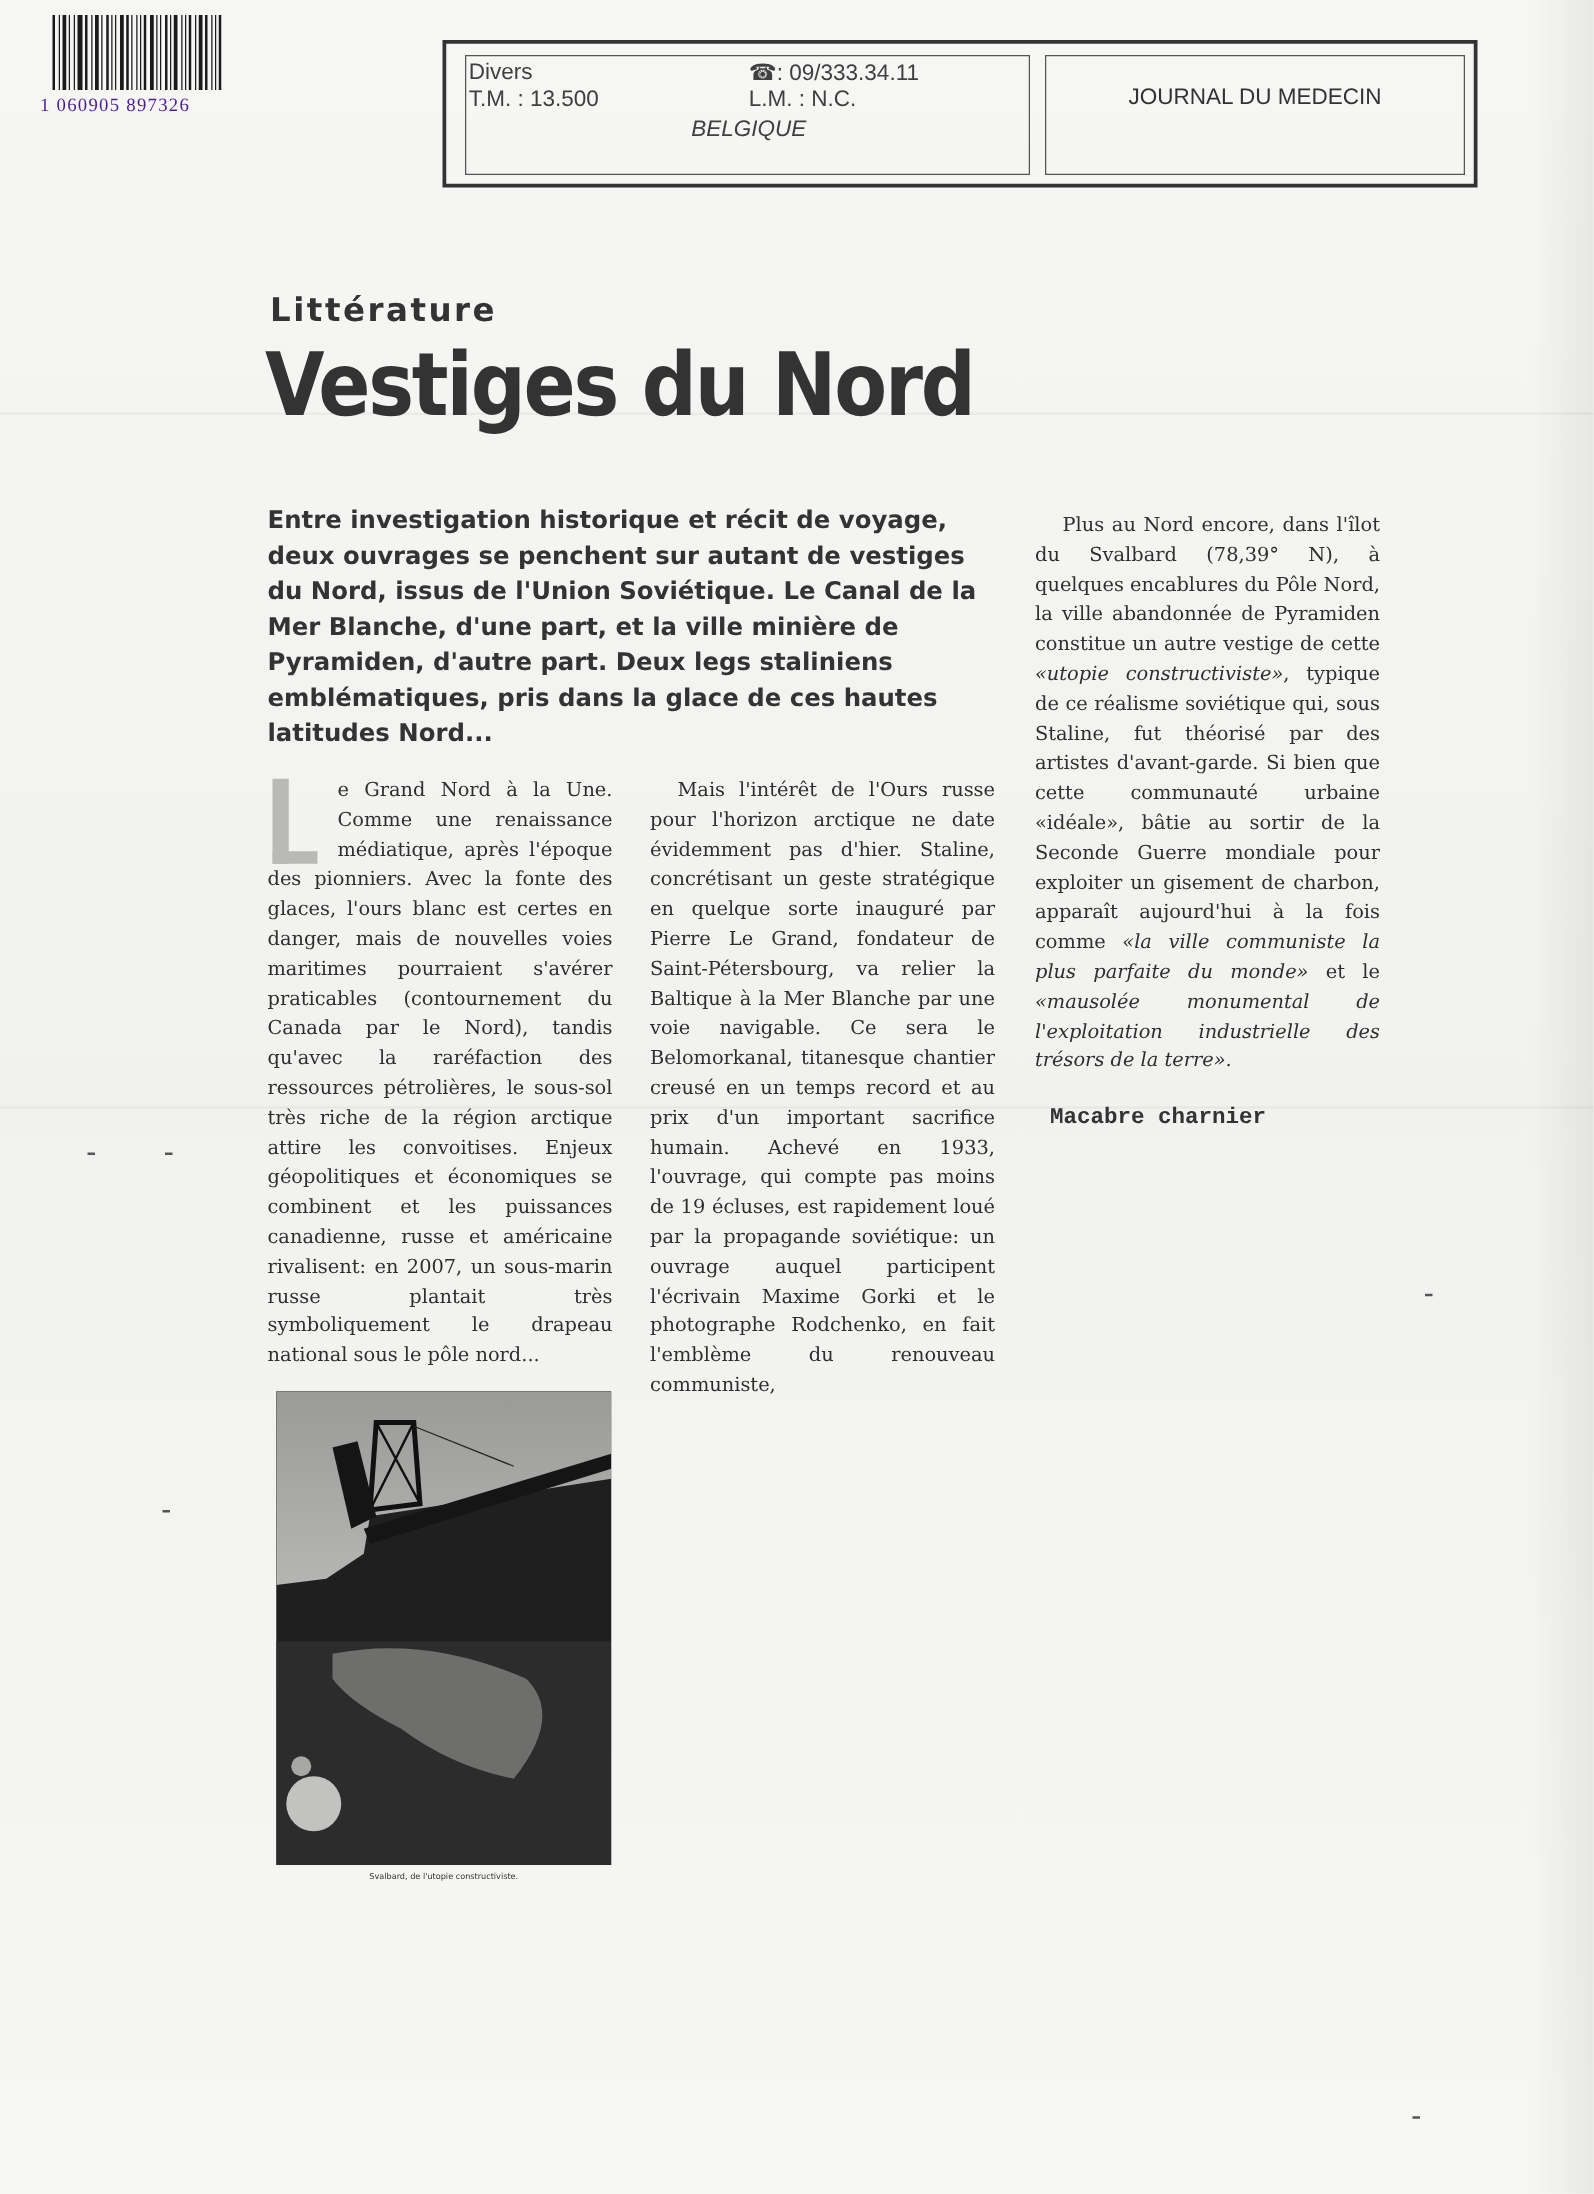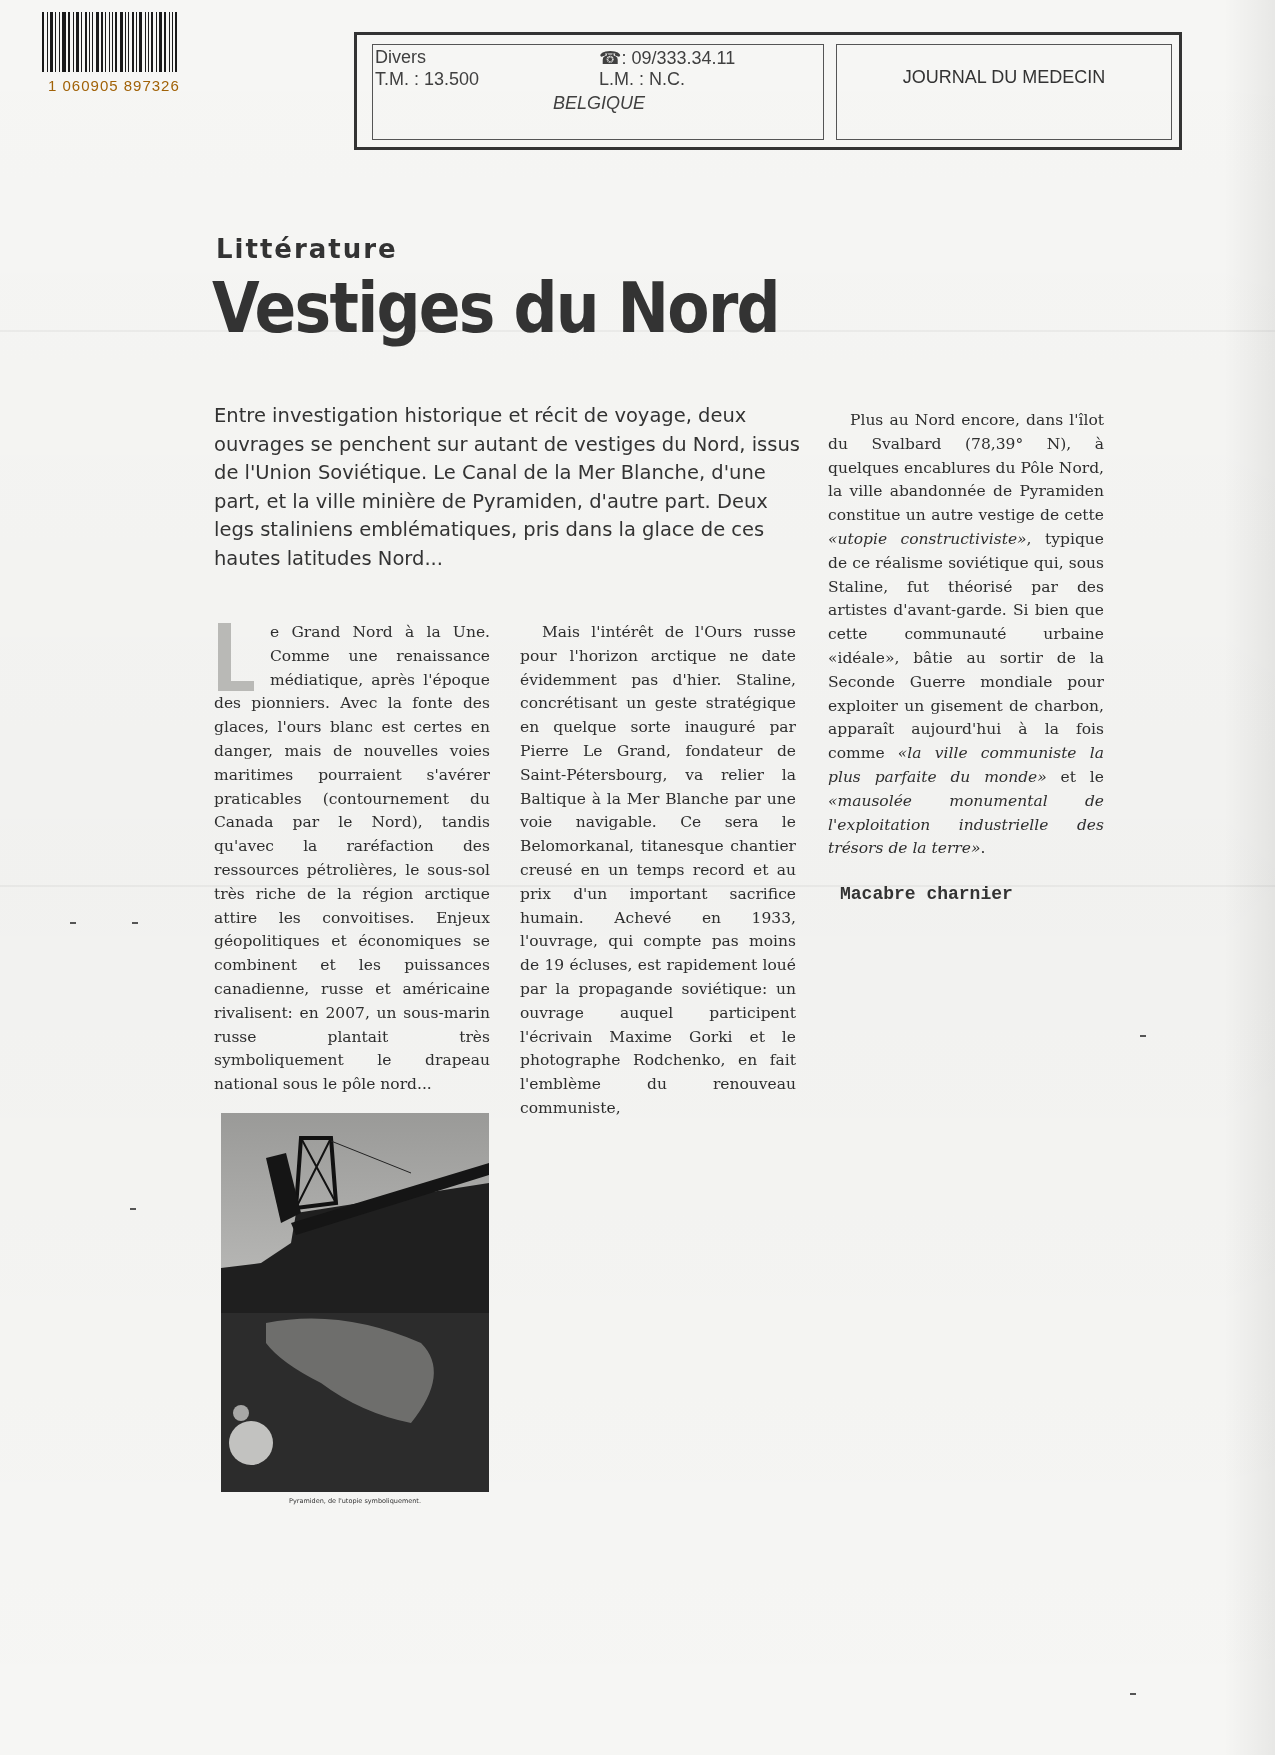--- a/index.html
+++ b/index.html
@@ -15,22 +15,22 @@
       linear-gradient(180deg, rgba(0,0,0,0) 0, rgba(0,0,0,0.02) 50%, rgba(0,0,0,0) 100%),
       linear-gradient(90deg, rgba(0,0,0,0) 0, rgba(0,0,0,0) 96%, rgba(0,0,0,0.06) 100%);
     pointer-events: none;
   }
   .fold { position:absolute; left:0; width:1275px; height:2px; background: rgba(0,0,0,0.04); }
 
   
   .barcode { position:absolute; left:42px; top:12px; width:165px; height:60px; display:flex; align-items:flex-end; }
   .barcode span { display:block; height:60px; background:#1a1a1a; margin-right:2px; }
   .barcode-num {
-    position:absolute; left:48px; top:77px; font-family:Liberation Sans, sans-serif;
-    font-size:15px; letter-spacing:1px; color:#a16207;
+    position:absolute; left:32px; top:77px; font-family:Liberation Serif, serif;
+    font-size:15px; letter-spacing:1px; color:#4c1d95;
   }
 
   
   .header-box {
     position:absolute; left:354px; top:32px; width:828px; height:118px;
     border:3px solid #333; box-sizing:border-box;
   }
   .info-box {
     position:absolute; left:372px; top:44px; width:452px; height:96px;
     border:1.5px solid #555; box-sizing:border-box;
@@ -50,21 +50,21 @@
     font-family:"DejaVu Sans", sans-serif; font-weight:bold; font-size:26px; letter-spacing:2px; color:#333;
   }
   .headline {
     position:absolute; left:212px; top:268px;
     font-family:"DejaVu Sans", sans-serif; font-weight:bold; font-size:70px;
     letter-spacing:-2px; color:#333; transform: scaleX(0.88); transform-origin:left top;
     line-height:80px;
   }
   .lead {
     position:absolute; left:214px; top:402px; width:590px;
-    font-family:"DejaVu Sans", sans-serif; font-weight:normal; font-size:19.5px; line-height:28.5px; color:#333;
+    font-family:"DejaVu Sans", sans-serif; font-weight:bold; font-size:19.5px; line-height:28.5px; color:#333;
   }
   .col {
     position:absolute; width:276px;
     font-family:"DejaVu Serif", serif; font-size:15.5px; line-height:23.8px; color:#2e2e2e;
     text-align:justify; hyphens:manual;
   }
   .col p { margin:0; }
   .col p.indent { text-indent:22px; }
   .col-1 { left:214px; top:621px; }
   .col-2 { left:520px; top:621px; }
@@ -186,19 +186,19 @@
     <path d="M45 210 Q120 195 200 230 Q230 260 190 310 Q140 300 100 270 Q60 250 45 230 Z" fill="#8a8a88" opacity="0.7"></path>
     <circle cx="30" cy="330" r="22" fill="#e8e8e6" opacity="0.8"></circle>
     <circle cx="20" cy="300" r="8" fill="#dcdcda" opacity="0.7"></circle>
     <path d="M70 110 L268 50 L268 62 L75 122 Z" fill="#151515"></path>
     <path d="M80 25 L110 25 L115 90 L75 95 Z" fill="none" stroke="#111" stroke-width="4"></path>
     <path d="M80 25 L115 90 M110 25 L75 95" stroke="#111" stroke-width="2"></path>
     <path d="M45 45 L65 40 L80 100 L60 110 Z" fill="#151515"></path>
     <line x1="110" y1="28" x2="190" y2="60" stroke="#222" stroke-width="1"></line>
   </svg>
 </div>
-<div class="caption">Pyramiden, de l'utopie symboliquement.</div>
+<div class="caption">Svalbard, de l'utopie constructiviste.</div>
 
 <div class="speck" style="left:70px; top:922px;"></div>
 <div class="speck" style="left:132px; top:922px;"></div>
 <div class="speck" style="left:1140px; top:1035px;"></div>
 <div class="speck" style="left:130px; top:1208px;"></div>
 <div class="speck" style="left:1130px; top:1693px;"></div>
 
 </body></html>

